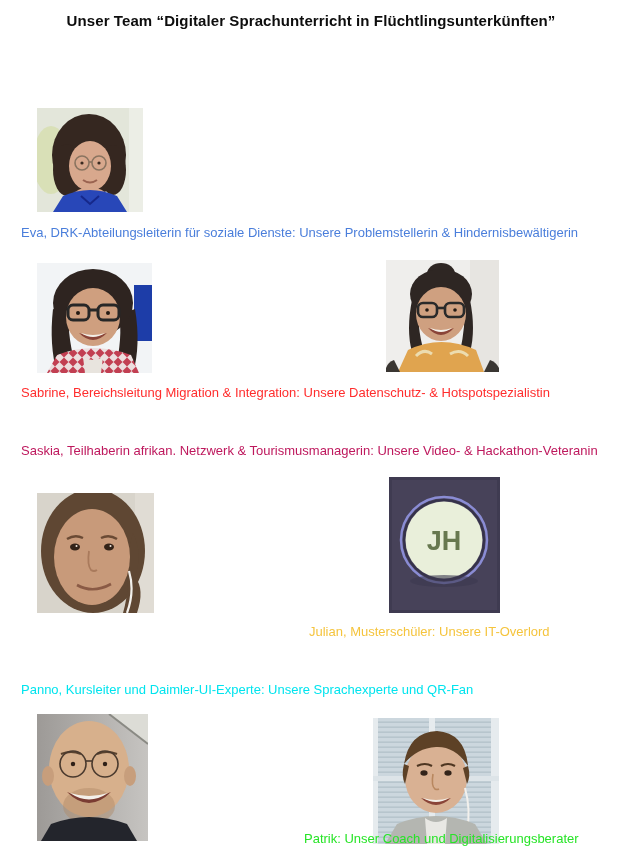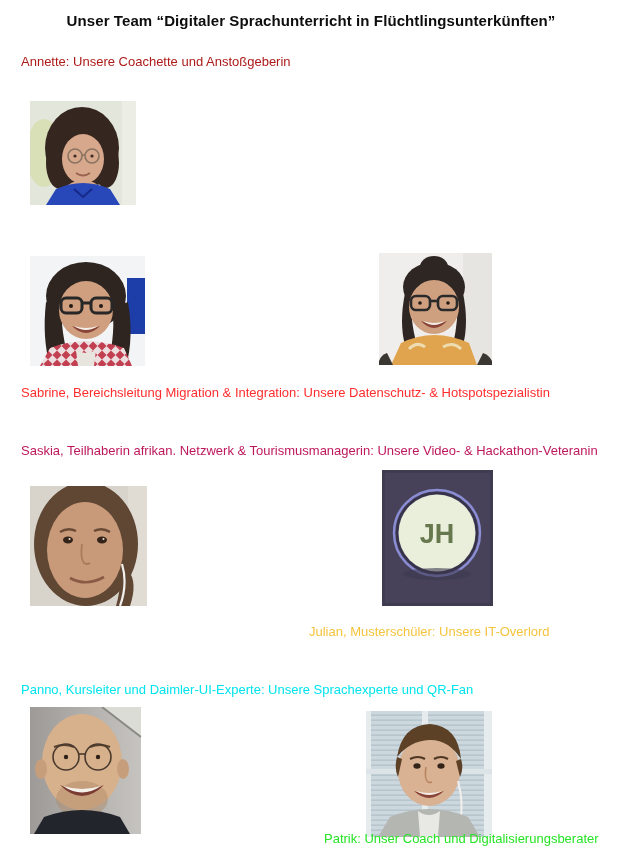--- a/index.html
+++ b/index.html
@@ -14,45 +14,44 @@
     position:absolute;top:12px;left:0;width:100%;
     margin:0;text-align:center;
     font-size:15px;font-weight:bold;color:#0d0d0d;
     letter-spacing:0.1px;
   }
   .caption{
     position:absolute;
     font-size:13px;line-height:14px;
     white-space:nowrap;
   }
-  .photo{position:absolute;margin:1px;padding:8px;}
+  .photo{position:absolute;margin:8px;padding:8px;}
   .photo svg{display:block;width:100%;height:100%;}
   #cap-annette{left:21px;top:55px;}
   #ph-annette{left:21px;top:92px;width:106px;height:104px;}
   #cap-eva{left:21px;top:226px;}
   #ph-eva1{left:21px;top:247px;width:115px;height:110px;}
   #ph-eva2{left:370px;top:244px;width:113px;height:112px;}
   #cap-sabrine{left:21px;top:386px;text-align:center;}
   #cap-saskia{left:21px;top:444px;}
   #ph-saskia{left:21px;top:477px;width:117px;height:120px;}
   #ph-julian{left:373px;top:461px;width:111px;height:136px;}
   #cap-julian{left:309px;top:625px;}
   #cap-panno{left:21px;top:683px;}
   #ph-panno{left:21px;top:698px;width:111px;height:127px;}
   #ph-patrik{left:357px;top:702px;width:126px;height:126px;}
-  #cap-patrik{left:324px;top:832px;}
+  #cap-patrik{left:304px;top:832px;}
 </style>
 </head>
 <body>
 
 <div class="page">
 
   <h1 class="title">Unser Team “Digitaler Sprachunterricht in Flüchtlingsunterkünften”</h1>
 
-  <div class="caption" id="cap-annette" style="color: rgb(173, 26, 26);">Annette: Unsere Coachette und Anstoßgeberin</div>
 
   <figure class="photo" id="ph-annette">
     <svg viewBox="0 0 106 104" preserveAspectRatio="none" role="img">
       <rect width="106" height="104" fill="#e3e6da"></rect>
       <ellipse cx="14" cy="52" rx="18" ry="34" fill="#d6dfae" opacity="0.8"></ellipse>
       <rect x="92" width="14" height="104" fill="#eceee6"></rect>
       <ellipse cx="52" cy="47" rx="37" ry="41" fill="#352720"></ellipse>
       <ellipse cx="30" cy="62" rx="14" ry="26" fill="#352720"></ellipse>
       <ellipse cx="76" cy="62" rx="13" ry="25" fill="#352720"></ellipse>
       <ellipse cx="53" cy="58" rx="21" ry="25" fill="#d8a88d"></ellipse>
@@ -61,20 +60,21 @@
       <circle cx="62" cy="55" r="7" fill="none" stroke="#8a7460" stroke-width="1.6"></circle>
       <line x1="52" y1="54" x2="55" y2="54" stroke="#8a7460" stroke-width="1.6"></line>
       <circle cx="45" cy="55" r="1.6" fill="#3a2a20"></circle>
       <circle cx="62" cy="55" r="1.6" fill="#3a2a20"></circle>
       <path d="M46,72 Q53,77 60,72" fill="none" stroke="#9a6350" stroke-width="2"></path>
       <path d="M16,104 L26,88 Q53,76 80,88 L90,104 Z" fill="#2847b8"></path>
       <path d="M44,88 L53,96 L62,88" fill="none" stroke="#16288a" stroke-width="2"></path>
     </svg>
   </figure>
 
+  <div class="caption" id="cap-eva" style="color: rgb(74, 126, 219);">Eva, DRK-Abteilungsleiterin für soziale Dienste: Unsere Problemstellerin &amp; Hindernisbewältigerin</div>
 
   <figure class="photo" id="ph-eva1">
     <svg viewBox="0 0 115 110" preserveAspectRatio="none" role="img">
       <defs>
         <pattern id="ck" width="9" height="9" patternUnits="userSpaceOnUse">
           <rect width="9" height="9" fill="#c23f52"></rect>
           <path d="M0 4.5 L4.5 0 L9 4.5 L4.5 9 Z" fill="#ecdede"></path>
         </pattern>
       </defs>
       <rect width="115" height="110" fill="#f2f4f6"></rect>

